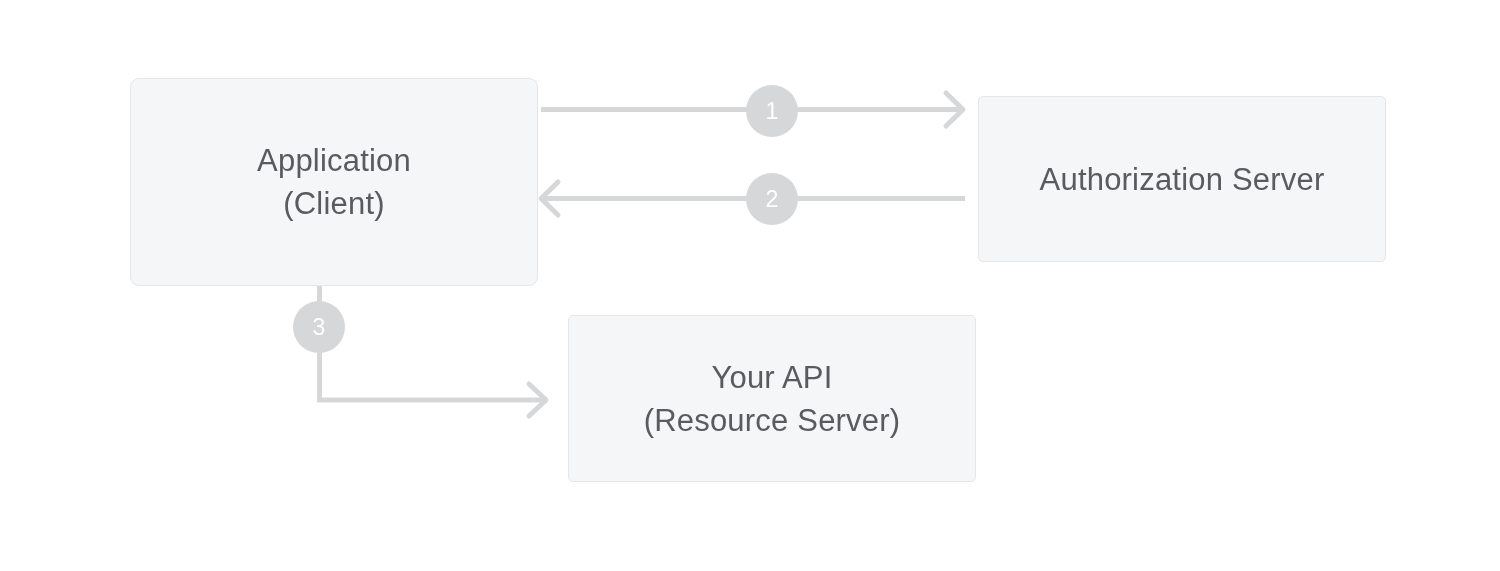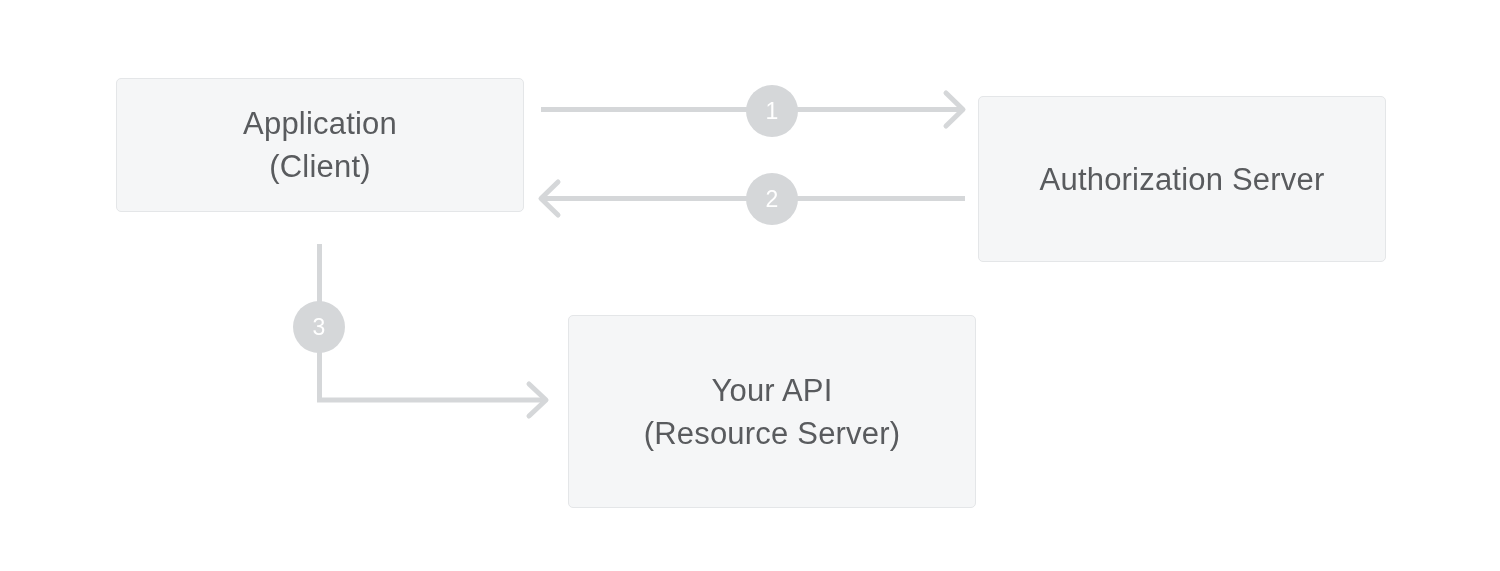--- a/index.html
+++ b/index.html
@@ -30,36 +30,37 @@
   }
   .node-label {
     color: #595b5e;
     font-size: 31px;
     line-height: 43px;
     letter-spacing: 0.2px;
     font-weight: 400;
     white-space: pre-line;
   }
   #node-application {
-    left: 116px;
+    left: 130px;
     top: 78px;
     width: 408px;
-    height: 134px;
+    height: 208px;
+    border-radius: 9px;
   }
   #node-auth-server {
     left: 978px;
     top: 96px;
     width: 408px;
     height: 166px;
   }
   #node-your-api {
     left: 568px;
     top: 315px;
     width: 408px;
-    height: 193px;
+    height: 167px;
   }
   #edge-layer {
     position: absolute;
     left: 0;
     top: 0;
     width: 1500px;
     height: 571px;
     pointer-events: none;
   }
   .step-badge {

